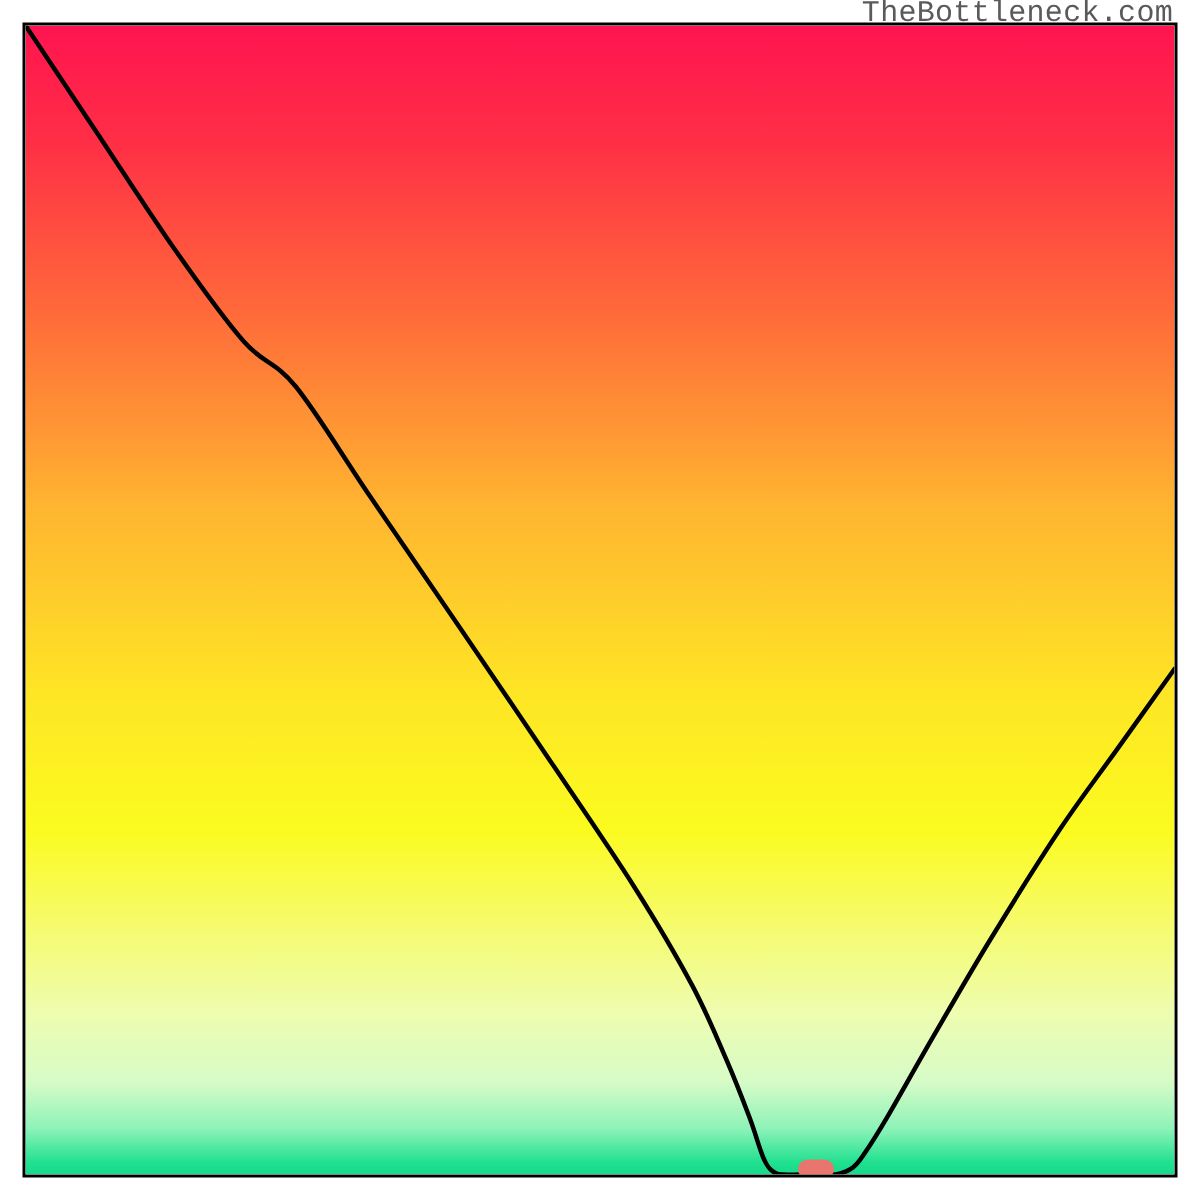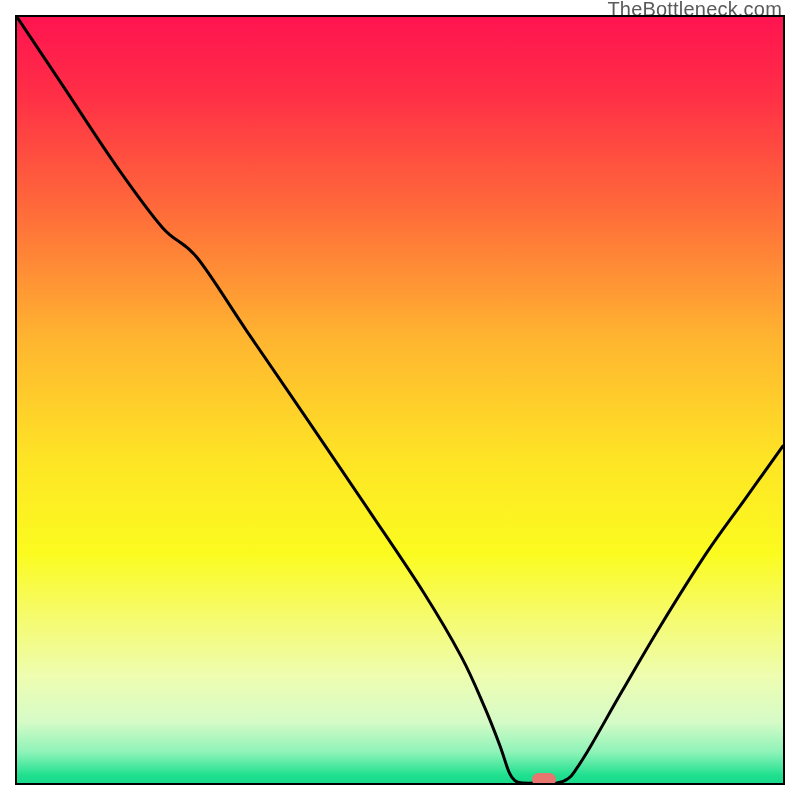--- a/index.html
+++ b/index.html
@@ -8,20 +8,21 @@
     width: 800px;
     height: 800px;
     overflow: hidden;
     background: #ffffff;
     font-family: Arial, Helvetica, sans-serif;
   }
   .chart-container {
     position: relative;
     width: 800px;
     height: 720px;
+    font-family: Liberation Mono, monospace;
   }
   .plot-area {
     position: absolute;
     left: 15px;
     top: 15px;
     width: 770px;
     height: 770px;
     border: 2px solid #000000;
     box-sizing: border-box;
     overflow: hidden;

